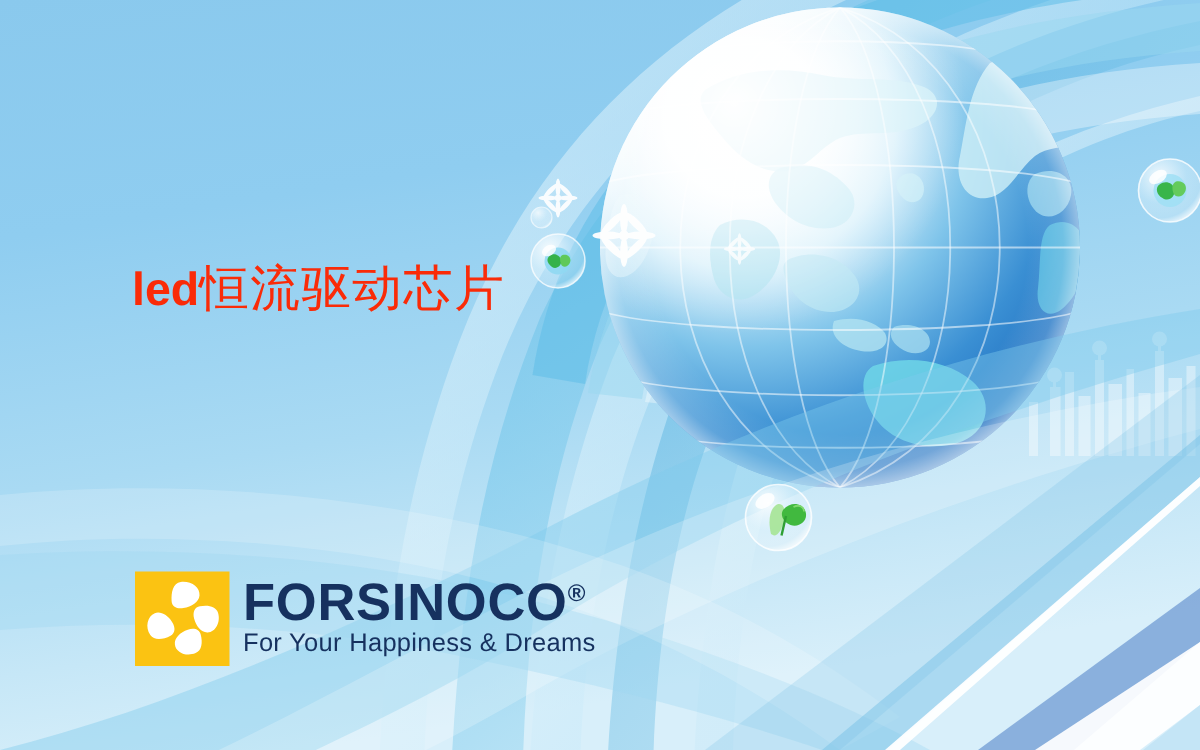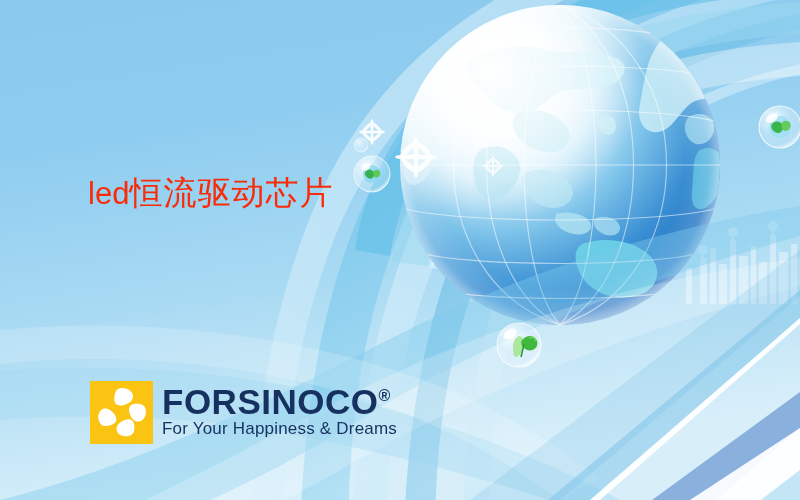--- a/index.html
+++ b/index.html
@@ -42,21 +42,21 @@
     font-weight: 400;
     letter-spacing: 1px;
     white-space: nowrap;
   }
   .headline .line.l2 {
     padding-left: 12px;
     letter-spacing: 4px;
   }
   .headline .line .lat {
     font-family: "Liberation Sans", sans-serif;
-    font-weight: 400;
+    font-weight: 700;
     font-size: 31px;
     letter-spacing: 0;
   }
   
   .logo {
     position: absolute;
     left: 70px;
     top: 381px;
     z-index: 40;
     display: flex;

